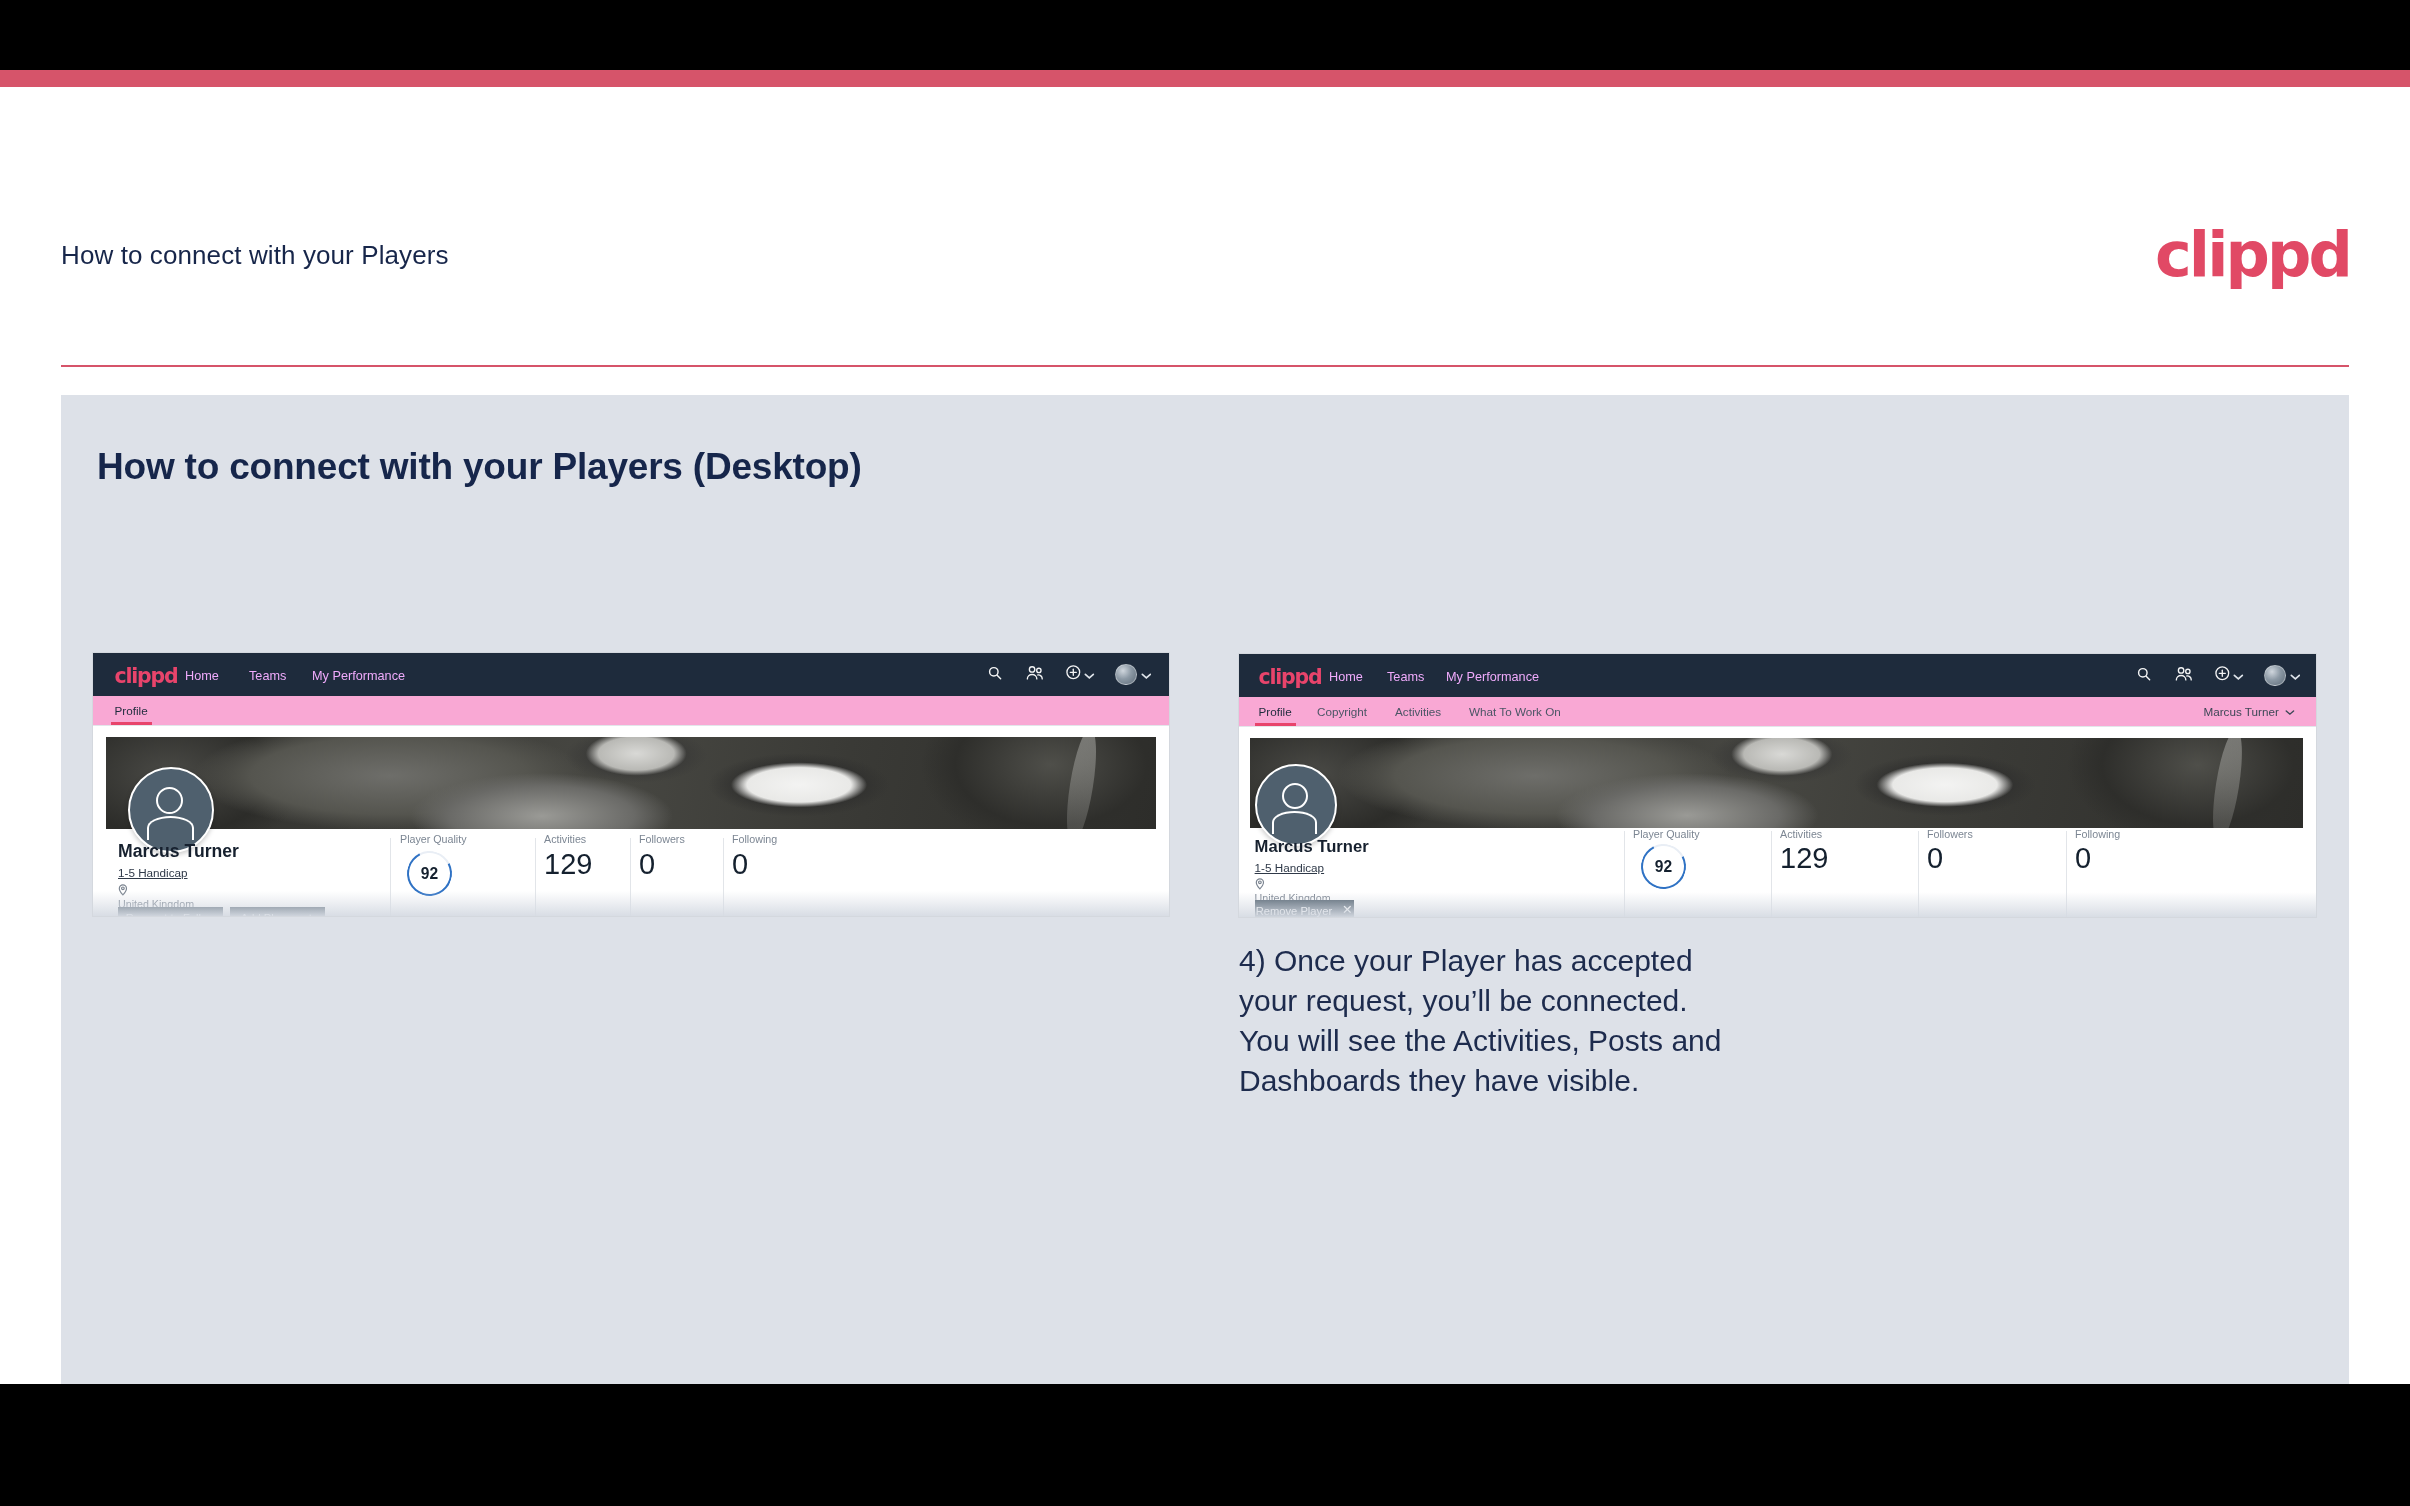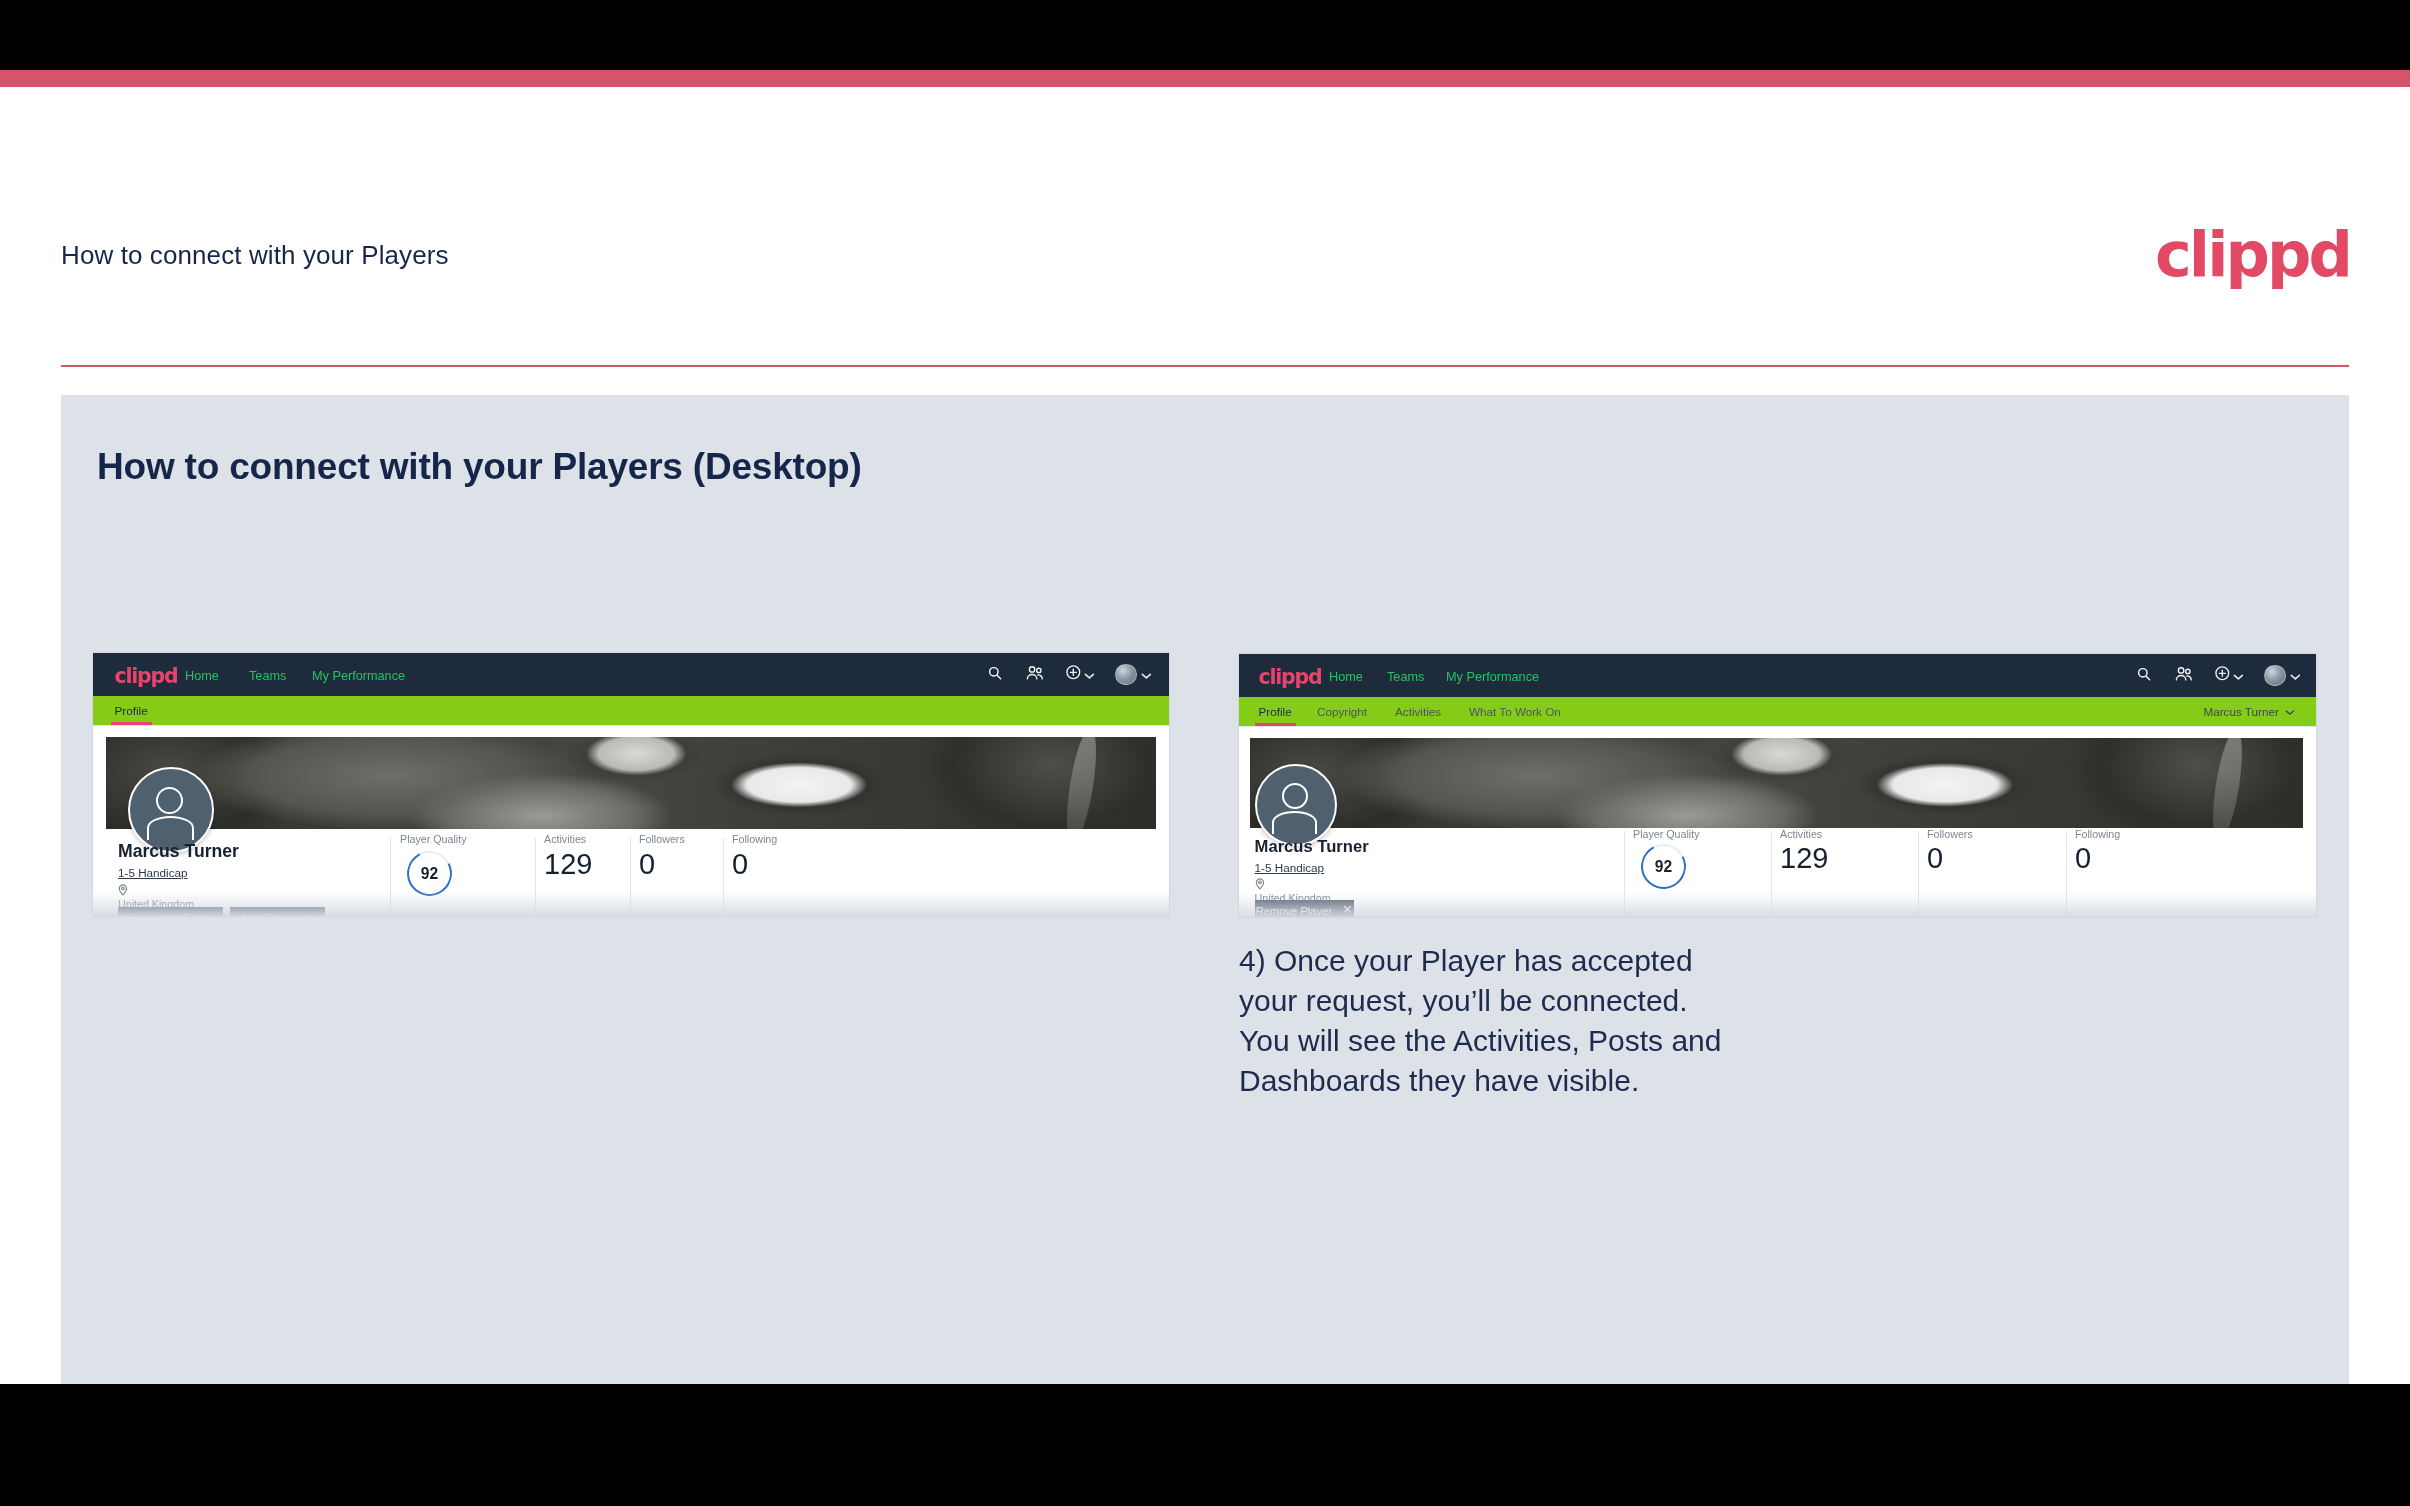--- a/index.html
+++ b/index.html
@@ -47,32 +47,32 @@
   .shot{position:absolute;background:#fff;overflow:hidden;box-shadow:0 0 0 1px rgba(0,0,0,.04);}
   .shot-left{left:32px;top:258px;width:1076px;height:263px;}
   .shot-right{left:1178px;top:259px;width:1077px;height:263px;}
 
   .nav{position:absolute;left:0;top:0;width:100%;background:#1e2b3c;color:#fff;}
   .nav-inner{position:relative;width:100%;height:100%;}
   .nav-logo{
     position:absolute;font-weight:700;color:#e8446b;letter-spacing:-1.2px;
     font-family:"DejaVu Sans", sans-serif;line-height:1;
   }
-  .nav-link{position:absolute;color:#22c55e;white-space:nowrap;}
+  .nav-link{position:absolute;color:#f0abfc;white-space:nowrap;}
   .nav-icons{position:absolute;display:flex;align-items:center;}
   .nav-icons > *{margin-left:0;}
   .ic{display:inline-block;color:#fff;opacity:.95;}
   .avatar-sm{
     border-radius:50%;
     background:radial-gradient(circle at 35% 30%, #cfd6dd 0%, #8c99a5 45%, #5d6b78 100%);
     display:inline-block;border:1px solid rgba(255,255,255,.35);
   }
   .chev{display:inline-block;color:#dfe4ea;}
 
-  .tabbar{position:absolute;left:0;width:100%;background:#84cc16;border-bottom:1px solid #e3e6ea;}
+  .tabbar{position:absolute;left:0;width:100%;background:#f9a8d4;border-bottom:1px solid #e3e6ea;}
   .tab{position:absolute;color:#4b5565;white-space:nowrap;}
   .tab.active{color:#1e2b3c;}
   .tab-underline{position:absolute;height:2.9px;background:#e8446b;}
   .tab-right{position:absolute;color:#3d4756;white-space:nowrap;}
 
   
   .cover{
     position:absolute;overflow:hidden;
     background:
       radial-gradient(ellipse 9% 34% at 66% 52%, #f3f3f2 0%, #e9e9e7 55%, rgba(180,180,178,0) 72%),

